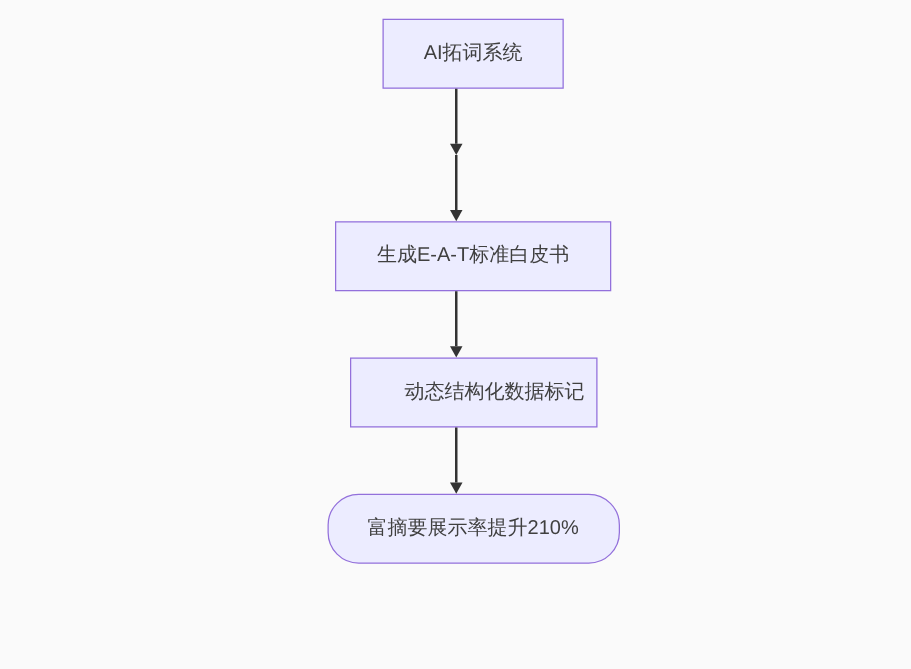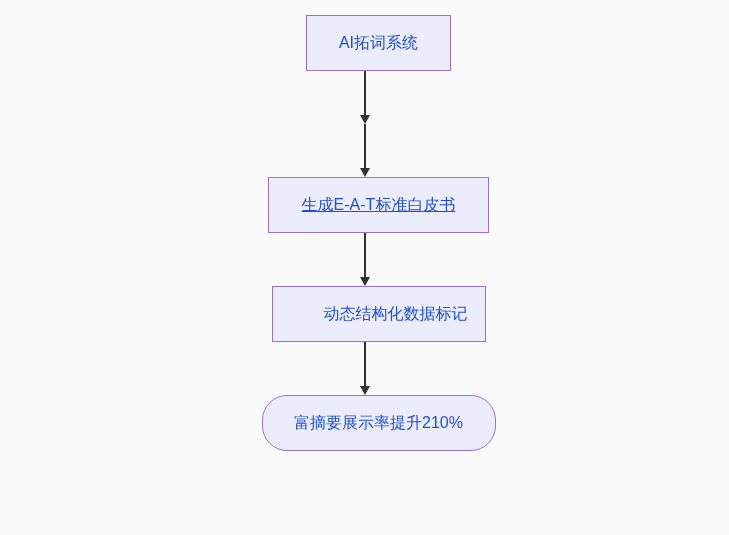--- a/index.html
+++ b/index.html
@@ -28,31 +28,31 @@
     align-items: center;
   }
   .node {
     box-sizing: border-box;
     height: 56px;
     display: flex;
     align-items: center;
     justify-content: center;
     background: #ececff;
     border: 1.5px solid #9370db;
-    color: #1d4ed8;
+    color: #404040;
     font-size: 16px;
     line-height: 1;
     white-space: nowrap;
     text-align: center;
     margin-left: 28px;
   }
   .n1 { width: 145px; }
   .n2 { width: 191px; }
-  .n3 { width: 221px; text-decoration: underline; }
-  .n4 { width: 214px; padding-left: 34px; }
+  .n3 { width: 221px; }
+  .n4 { width: 198px; padding-left: 34px; }
   .n5 { width: 234px; border-radius: 25px; }
   .edge {
     position: relative;
     width: 2px;
     height: 53px;
     display: block;
   }
   .edge .shaft {
     position: absolute;
     top: 0;

